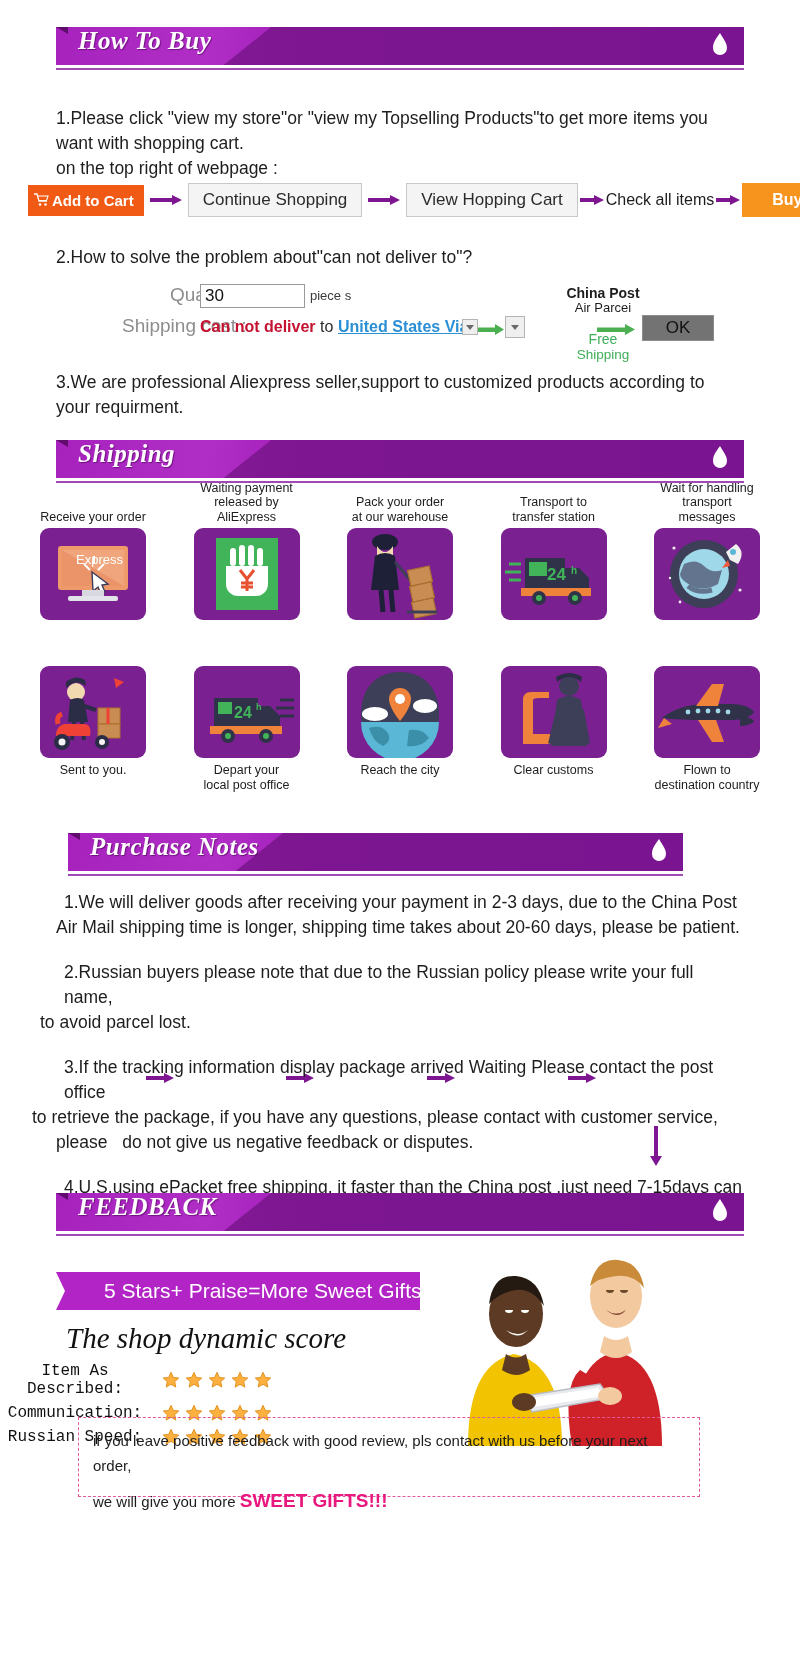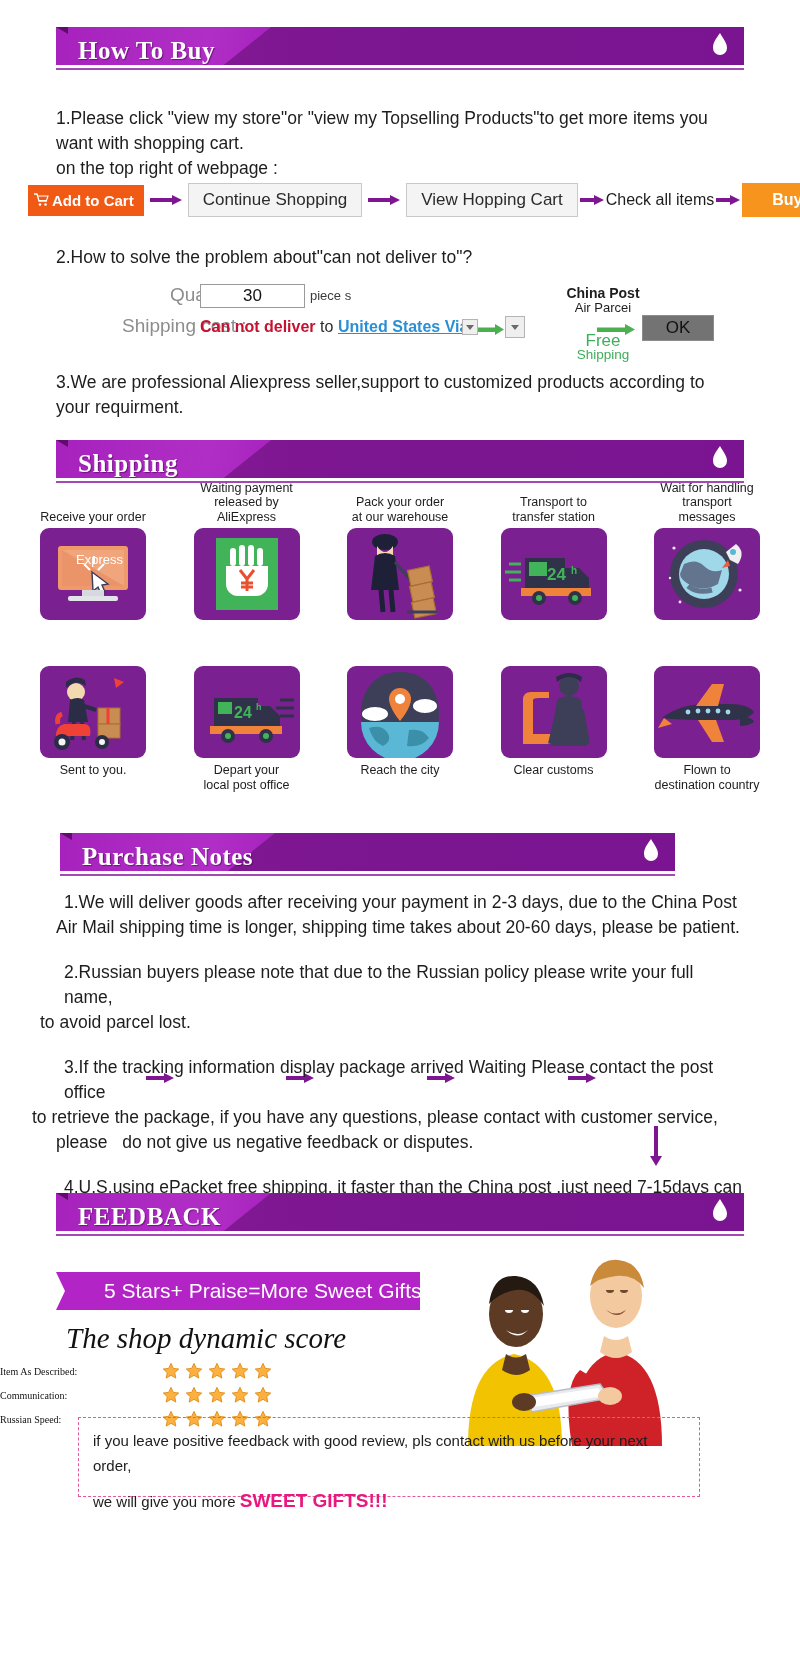--- a/index.html
+++ b/index.html
@@ -11,21 +11,21 @@
     overflow:hidden;
     position:relative;
   }
   .page{position:relative;width:800px;height:1667px;}
 
   
   .banner{
     position:relative;height:38px;margin:0 56px 0 56px;
     background:linear-gradient(90deg,#8c1c9c 0%,#7d1690 38%,#7a1490 100%);
     box-shadow:0 3px 0 0 #ffffff,0 5px 0 0 #a24ab4;
-    display:flex;align-items:flex-end;
+    display:flex;align-items:flex-start;font-style:italic;
   }
   .banner:before{
     content:"";position:absolute;left:0;top:0;height:100%;width:215px;
     background:linear-gradient(100deg,#a722bd 0%,#b02ec6 70%,#a722bd 100%);
     -webkit-clip-path:polygon(0 0,100% 0,78% 100%,0 100%);
     clip-path:polygon(0 0,100% 0,78% 100%,0 100%);
   }
   .banner:after{
     content:"";position:absolute;left:0;top:0;width:12px;height:7px;
     background:#5f0c6d;
@@ -76,21 +76,21 @@
   }
   .arrow svg{display:block;}
   .d-label{
     position:absolute;font-size:19px;color:#8d8d8d;font-weight:400;
   }
   .qty-label{left:170px;top:284px;}
   .ship-label{left:122px;top:315px;}
   .qty-box{
     position:absolute;left:200px;top:284px;width:95px;height:20px;
     border:1px solid #9a9a9a;background:#ffffff;
-    font-size:17px;color:#111;padding:1px 4px;line-height:20px;text-align:center;
+    font-size:17px;color:#111;padding:1px 4px;line-height:20px;
   }
   .piece{position:absolute;left:310px;top:288px;font-size:13px;color:#3a3a3a;}
   .cannot{position:absolute;left:200px;top:318px;font-size:16px;font-weight:bold;color:#c41230;}
   .to-w{position:absolute;left:320px;top:318px;font-size:16px;color:#2b2b2b;}
   .usvia{
     position:absolute;left:338px;top:318px;font-size:16px;font-weight:bold;
     color:#2a8fd4;text-decoration:underline;
   }
   .ddown{
     position:absolute;width:14px;height:14px;border:1px solid #b4b4b4;background:#efefef;
@@ -106,21 +106,21 @@
   .cp-title{
     position:absolute;left:543px;top:285px;width:120px;text-align:center;
     font-size:14px;font-weight:bold;color:#1d1d1d;
   }
   .cp-sub{
     position:absolute;left:543px;top:300px;width:120px;text-align:center;
     font-size:13px;color:#1d1d1d;
   }
   .free1{
     position:absolute;left:543px;top:331px;width:120px;text-align:center;
-    font-size:17px;color:#3fae5a;
+    font-size:14px;color:#3fae5a;
   }
   .free2{
     position:absolute;left:543px;top:347px;width:120px;text-align:center;
     font-size:13.5px;color:#3fae5a;
   }
   .okbtn{
     position:absolute;left:642px;top:315px;width:70px;height:24px;
     border:1px solid #8d8d8d;background:#737373;text-align:center;
     font-size:17px;line-height:24px;color:#111;
   }
@@ -153,22 +153,22 @@
   }
   .ribbon:before{left:-14px;-webkit-clip-path:polygon(100% 0,100% 100%,0 100%,45% 50%,0 0);clip-path:polygon(100% 0,100% 100%,0 100%,45% 50%,0 0);}
   .ribbon:after{right:-14px;-webkit-clip-path:polygon(0 0,100% 0,55% 50%,100% 100%,0 100%);clip-path:polygon(0 0,100% 0,55% 50%,100% 100%,0 100%);}
 
   .score-title{
     font-family:"Liberation Serif",serif;font-style:italic;font-size:29px;
     color:#111;margin:22px 0 10px 66px;
   }
   .score-row{display:flex;align-items:center;margin:0 0 6px 0;}
   .score-name{
-    width:150px;text-align:left;font-family:Liberation Serif, serif;
-    font-size:10px;color:#111;padding-right:12px;
+    width:150px;text-align:center;font-family:Liberation Mono, monospace;
+    font-size:16px;color:#111;padding-right:12px;
   }
   .stars{display:flex;gap:5px;}
   .star{width:18px;height:18px;display:block;}
 
   .fb-note{
     position:absolute;left:78px;top:1417px;width:620px;height:78px;
     border:1px dashed #e05a9a;
   }
   .fb-note p{
     margin:0;padding:10px 14px 0 14px;font-size:15px;line-height:25px;color:#1d1d1d;
@@ -542,21 +542,21 @@
         <path d="M28 4H10V1L0 6l10 5V8h18z" fill="#7d1690"></path>
       </svg>
     <svg style="position:absolute;left:428px;top:716px;" width="28" height="12" viewBox="0 0 28 12">
         <path d="M28 4H10V1L0 6l10 5V8h18z" fill="#7d1690"></path>
       </svg>
     <svg style="position:absolute;left:569px;top:716px;" width="28" height="12" viewBox="0 0 28 12">
         <path d="M28 4H10V1L0 6l10 5V8h18z" fill="#7d1690"></path>
       </svg>
   </div>
 
-  <div style="position:absolute;top:833px;left:4px;width:727px;border-radius:13px;">
+  <div style="position:absolute;top:833px;left:12px;width:727px;border-radius:13px;">
     <div class="banner">
       <span class="banner-title">Purchase Notes</span>
       <svg class="banner-flame" viewBox="0 0 16 24">
         <path d="M8 0 C4 6 1 9 1 15 a7 7 0 0 0 14 0 c0-5-3-8-7-15z" fill="#ffffff"></path>
       </svg>
     </div>
     <div class="banner-underline"></div>
   </div>
 
   <div style="position:absolute;top:890px;left:0;width:800px;">

